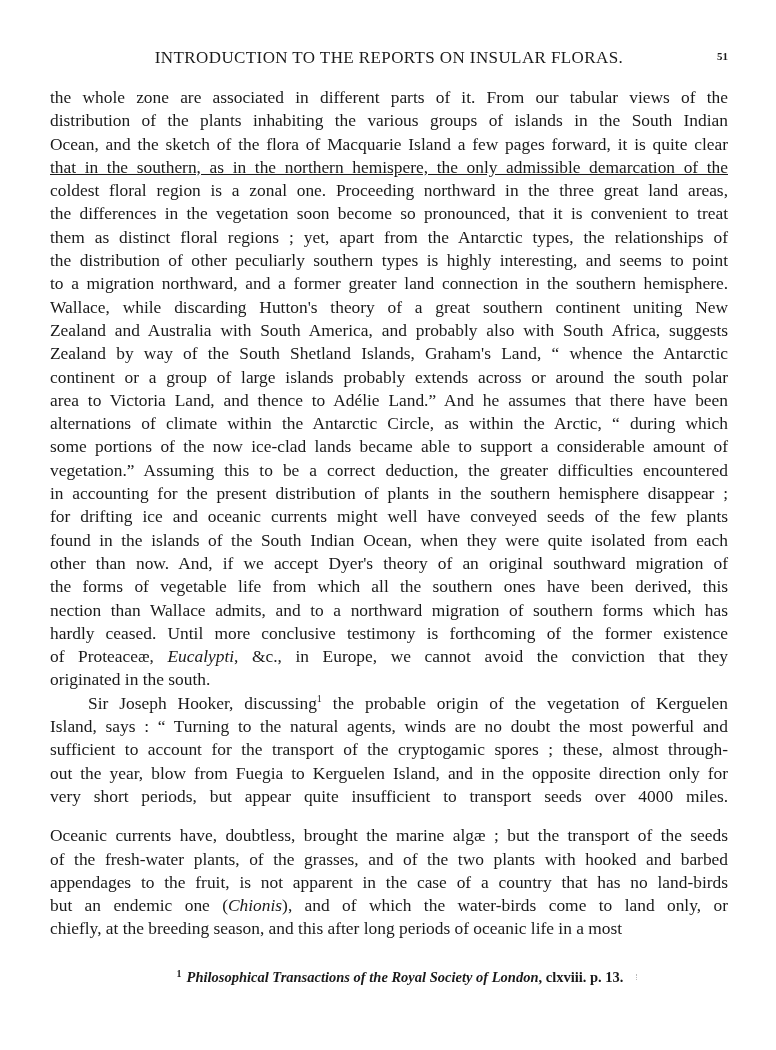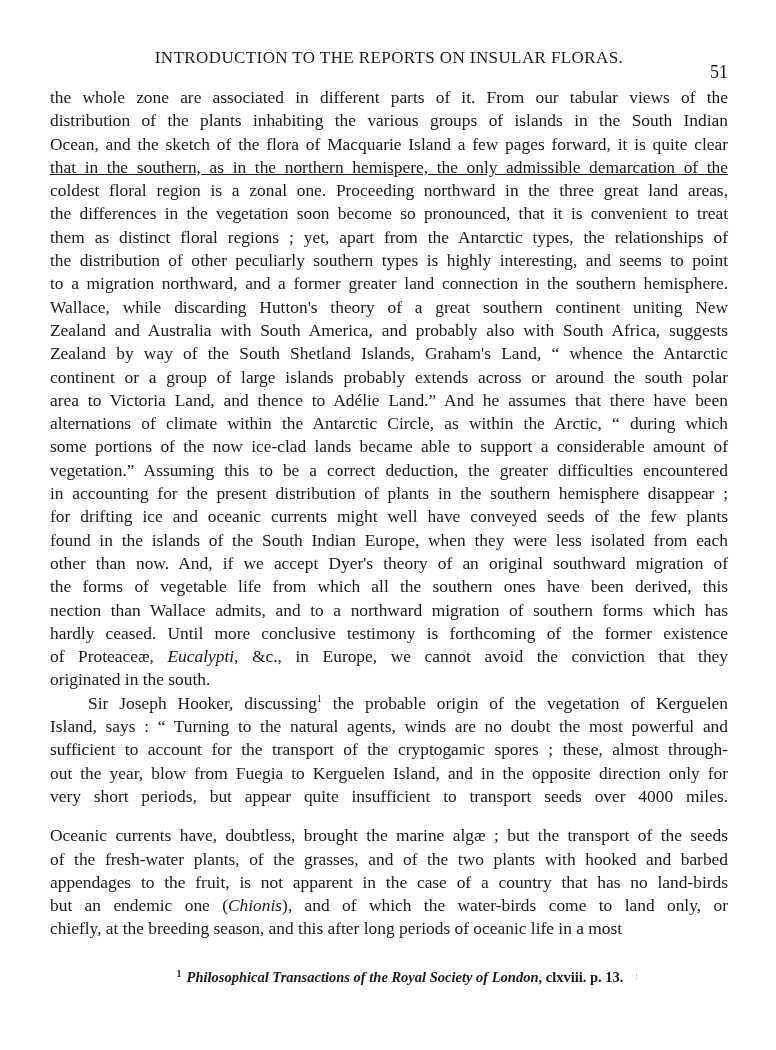--- a/index.html
+++ b/index.html
@@ -27,23 +27,23 @@
     left: 0;
     right: 0;
     text-align: center;
     font-size: 17px;
     letter-spacing: 0.4px;
     top: 2px;
   }
   .page-number {
     position: absolute;
     right: 0;
-    top: 16px;
-    font-size: 18px;
-    font-weight: normal;
+    top: 4px;
+    font-size: 11px;
+    font-weight: bold;
   }
   .body-text {
     position: absolute;
     top: 86px;
     left: 50px;
     width: 678px;
   }
   .line {
     display: block;
     height: 23.3px;
@@ -114,21 +114,21 @@
       <span class="line" style="display: block;">Wallace, while discarding Hutton's theory of a great southern continent uniting New</span>
       <span class="line" style="display: block;">Zealand and Australia with South America, and probably also with South Africa, suggests</span>
       <span class="line" style="display: block;">Zealand by way of the South Shetland Islands, Graham's Land, “ whence the Antarctic</span>
       <span class="line" style="display: block;">continent or a group of large islands probably extends across or around the south polar</span>
       <span class="line" style="display: block;">area to Victoria Land, and thence to Adélie Land.”   And he assumes that there have been</span>
       <span class="line" style="display: block;">alternations of climate within the Antarctic Circle, as within the Arctic, “ during which</span>
       <span class="line" style="display: block;">some portions of the now ice-clad lands became able to support a considerable amount of</span>
       <span class="line" style="display: block;">vegetation.”   Assuming this to be a correct deduction, the greater difficulties encountered</span>
       <span class="line" style="display: block;">in accounting for the present distribution of plants in the southern hemisphere disappear ;</span>
       <span class="line" style="display: block;">for drifting ice and oceanic currents might well have conveyed seeds of the few plants</span>
-      <span class="line" style="display: block;">found in the islands of the South Indian Europe, when they were less isolated from each</span>
+      <span class="line" style="display: block;">found in the islands of the South Indian Ocean, when they were quite isolated from each</span>
       <span class="line" style="display: block;">other than now.   And, if we accept Dyer's theory of an original southward migration of</span>
       <span class="line" style="display: block;">the forms of vegetable life from which all the southern ones have been derived, this</span>
       <span class="line" style="display: block;">nection than Wallace admits, and to a northward migration of southern forms which has</span>
       <span class="line" style="display: block;">hardly ceased.   Until more conclusive testimony is forthcoming of the former existence</span>
       <span class="line" style="display: block;">of Proteaceæ, <i>Eucalypti</i>, &amp;c., in Europe, we cannot avoid the conviction that they</span>
       <span class="line last" style="display: block;">originated in the south.</span>
     </div>
     <div>
       <span class="line indent" style="display: block;">Sir Joseph Hooker, discussing<sup class="fn-mark">1</sup> the probable origin of the vegetation of Kerguelen</span>
       <span class="line" style="display: block;">Island, says : “ Turning to the natural agents, winds are no doubt the most powerful and</span>

